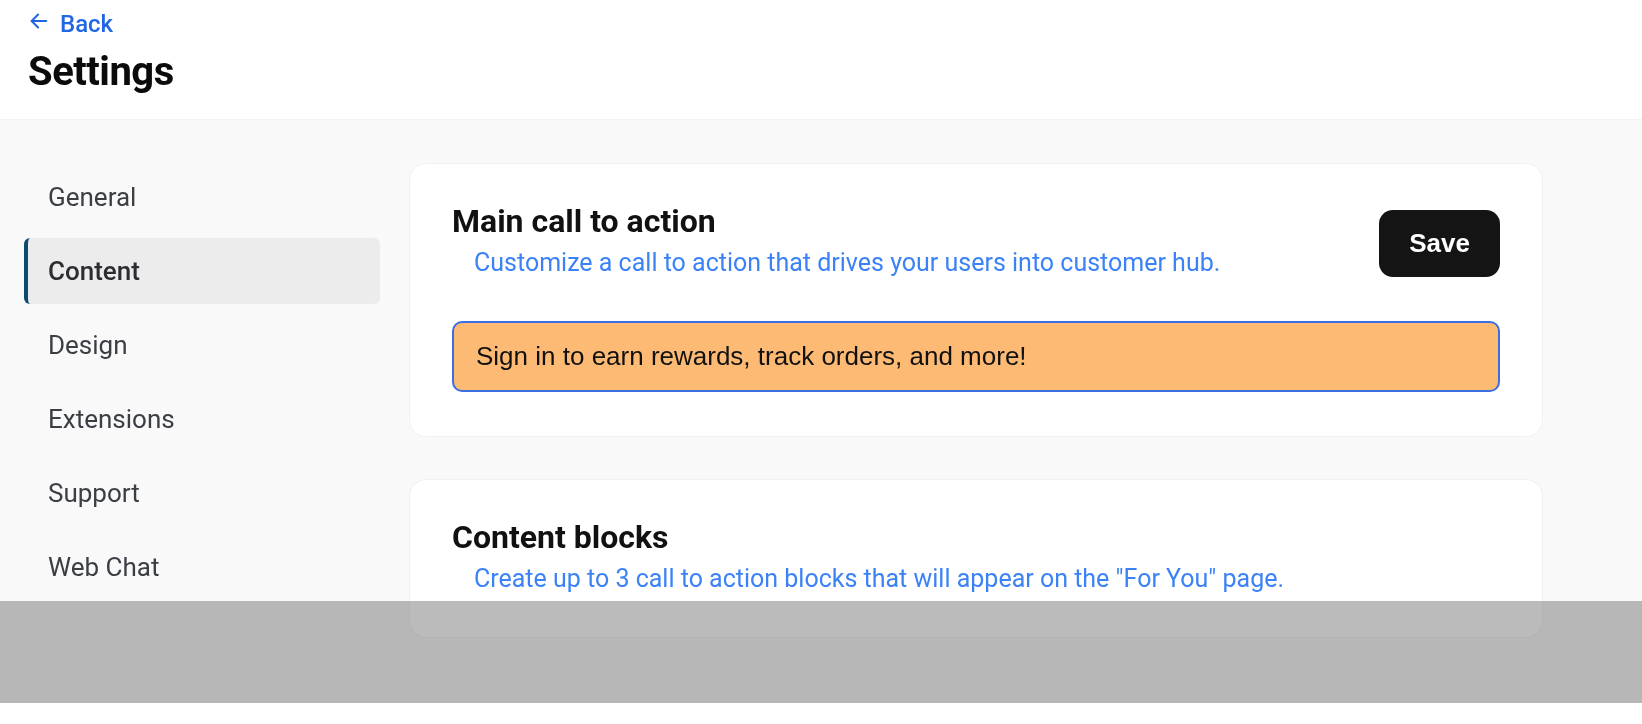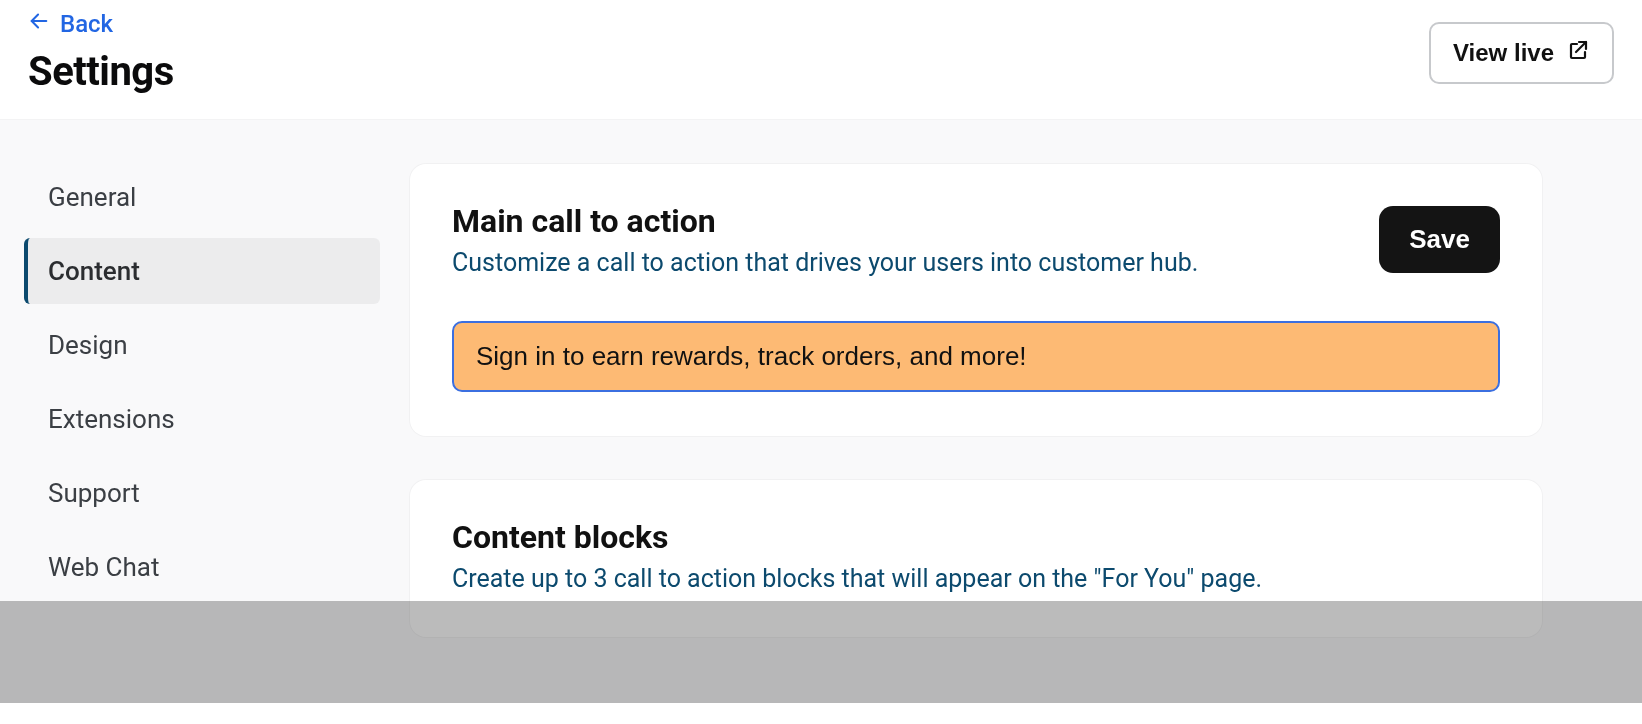--- a/index.html
+++ b/index.html
@@ -88,23 +88,23 @@
     flex-direction: column;
     gap: 44px;
   }
 
   .card {
     background: #fff;
     border-radius: 16px;
     padding: 38px 42px 44px 42px;
     box-shadow: 0 0 0 1px rgba(0,0,0,0.03);
   }
-  .card-header { display: flex; justify-content: space-between; align-items: center; gap: 24px; }
+  .card-header { display: flex; justify-content: space-between; align-items: flex-end; gap: 24px; }
   .card-title { font-size: 32px; font-weight: 700; color: #111; margin-bottom: 8px; }
-  .card-desc { font-size: 25px; color: #0c4a6e; }
+  .card-desc { font-size: 25px; color: #3b82f6; margin-left: 22px; }
 
   .save-btn {
     background: #141414;
     color: #fff;
     font-size: 26px;
     font-weight: 600;
     border: none;
     border-radius: 14px;
     padding: 18px 30px;
     cursor: pointer;
@@ -142,30 +142,20 @@
         <span>
           <svg viewBox="0 0 24 24" fill="none" stroke-width="2.2" stroke-linecap="round" stroke-linejoin="round">
               <line x1="20" y1="12" x2="4" y2="12"></line>
               <polyline points="11 5 4 12 11 19"></polyline>
             </svg>
         </span>
         <span>Back</span>
       </a>
       <h1 class="page-title">Settings</h1>
     </div>
-    <button class="view-live-btn">
-      <span>View live</span>
-      <span>
-        <svg viewBox="0 0 24 24" fill="none" stroke-width="2.2" stroke-linecap="round" stroke-linejoin="round">
-            <path d="M13 4h7v7"></path>
-            <path d="M20 4 10 14"></path>
-            <path d="M19 14v5a1 1 0 0 1-1 1H6a1 1 0 0 1-1-1V7a1 1 0 0 1 1-1h5"></path>
-          </svg>
-      </span>
-    </button>
   </div>
 
   <div class="body-area">
 
     <nav class="sidebar">
       <div class="sidebar-item">
         <span>General</span>
       </div>
       <div class="sidebar-item active">
         <span>Content</span>

